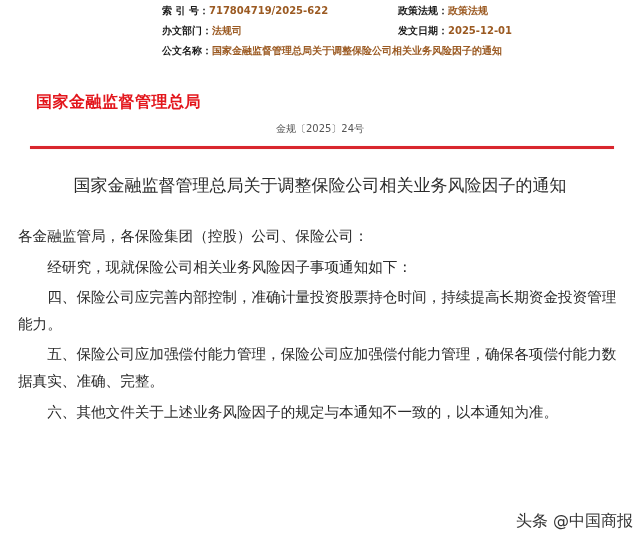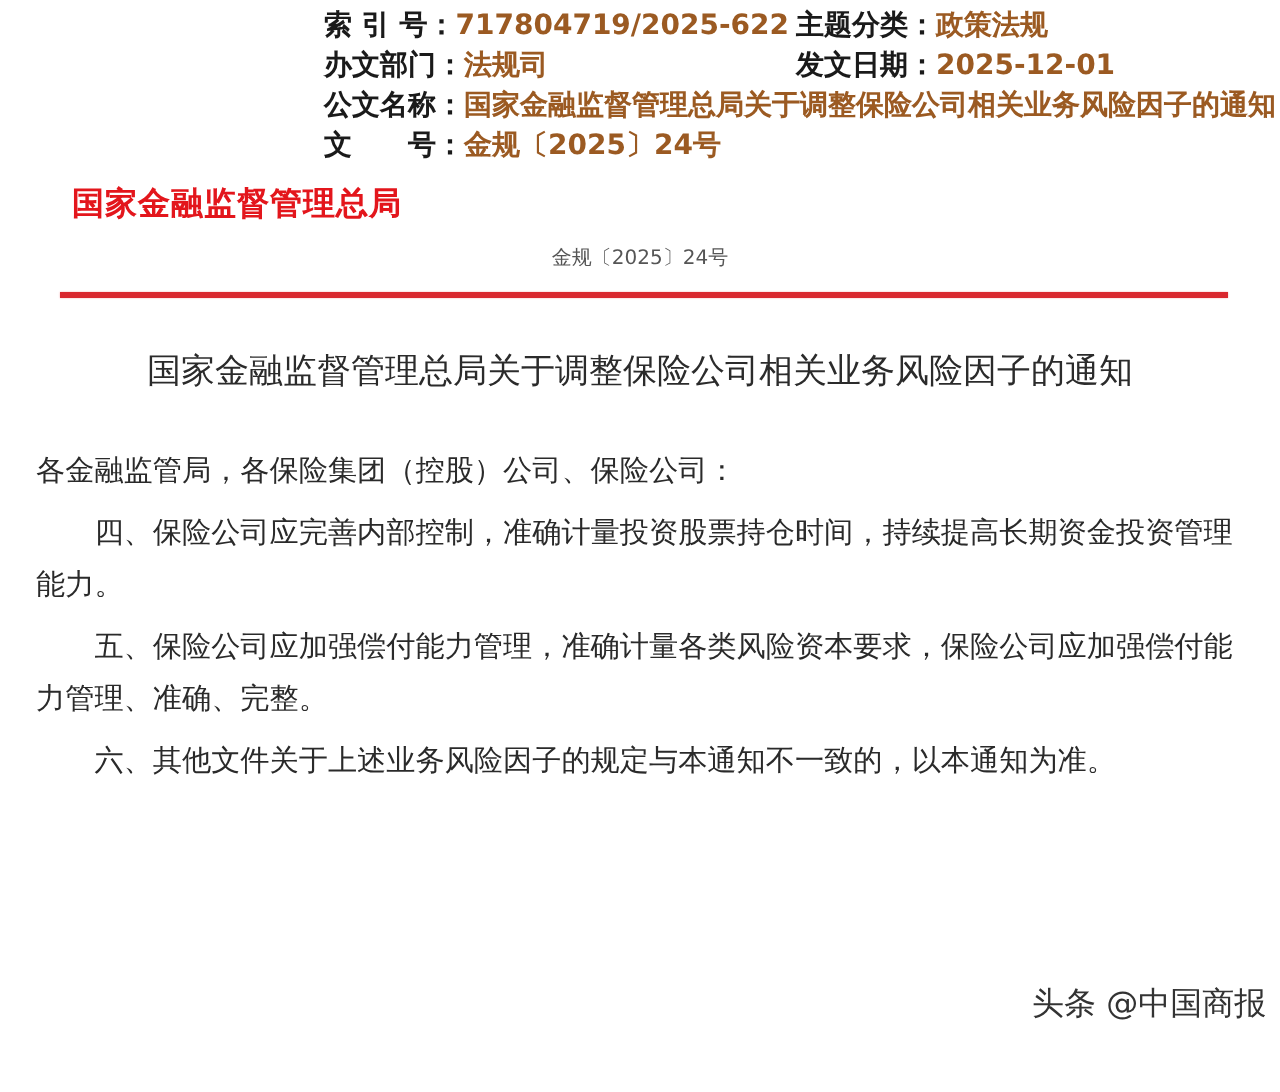--- a/index.html
+++ b/index.html
@@ -5,21 +5,21 @@
     html, body { margin: 0; padding: 0; }
     body {
       width: 640px; height: 546px; overflow: hidden;
       background: #ffffff;
       font-family: "DejaVu Sans", "Liberation Sans", sans-serif;
       position: relative;
       color: #222;
     }
     .meta {
       position: absolute; left: 0; top: 0; width: 584px; height: 80px;
-      font-size: 14px; font-weight: bold;
+      font-size: 10px; font-weight: bold;
     }
     .meta-row { position: absolute; white-space: nowrap; }
     .meta-label { color: #1a1a1a; }
     .meta-value { color: #9b5a22; }
     .org-title {
       position: absolute; left: 0; width: 640px; top: 92px;
       text-align: left; font-size: 16px; font-weight: bold; color: #e3161c;
       letter-spacing: 0.5px;
       padding-left: 36px;
     }
@@ -35,55 +35,53 @@
       position: absolute; left: 0; width: 640px; top: 174px;
       text-align: center; font-size: 17px; color: #2b2b2b;
     }
     .body-text {
       position: absolute; left: 14px; top: 219px; width: 612px;
       font-size: 14.6px; line-height: 26.6px; color: #2a2a2a;
     }
     .body-text p { margin: 4px; }
     .indent { text-indent: 2em; }
     .watermark {
-      position: absolute; left: 516px; top: 492px;
+      position: absolute; left: 516px; top: 511px;
       font-size: 16px; color: #333; white-space: nowrap;
       text-shadow: 0 0 2px #fff, 0 0 3px #fff;
     }
   </style>
 </head>
 <body>
 
 <div class="meta">
   <div class="meta-row" style="left:162px; top:4px;">
     <span class="meta-label">索 引 号：</span><span class="meta-value">717804719/2025-622</span>
   </div>
   <div class="meta-row" style="left:398px; top:4px;">
-    <span class="meta-label">主题分类：</span><span class="meta-value">政策法规</span>
+    <span class="meta-label">政策法规：</span><span class="meta-value">政策法规</span>
   </div>
   <div class="meta-row" style="left:162px; top:24px;text-align:center;">
     <span class="meta-label">办文部门：</span><span class="meta-value">法规司</span>
   </div>
   <div class="meta-row" style="left:398px; top:24px;">
     <span class="meta-label">发文日期：</span><span class="meta-value">2025-12-01</span>
   </div>
   <div class="meta-row" style="left:162px; top:44px;">
     <span class="meta-label">公文名称：</span><span class="meta-value">国家金融监督管理总局关于调整保险公司相关业务风险因子的通知</span>
-  </div>
-  <div class="meta-row" style="left:162px; top:64px;">
-    <span class="meta-label">文　　号：</span><span class="meta-value">金规〔2025〕24号</span>
   </div>
 </div>
 
 <div class="org-title">国家金融监督管理总局</div>
 <div class="doc-number">金规〔2025〕24号</div>
 <div class="red-rule"></div>
 
 <div class="notice-title">国家金融监督管理总局关于调整保险公司相关业务风险因子的通知</div>
 
 <div class="body-text">
   <p>各金融监管局，各保险集团（控股）公司、保险公司：</p>
+  <p class="indent">经研究，现就保险公司相关业务风险因子事项通知如下：</p>
   <p class="indent">四、保险公司应完善内部控制，准确计量投资股票持仓时间，持续提高长期资金投资管理能力。</p>
-  <p class="indent">五、保险公司应加强偿付能力管理，准确计量各类风险资本要求，保险公司应加强偿付能力管理、准确、完整。</p>
+  <p class="indent">五、保险公司应加强偿付能力管理，保险公司应加强偿付能力管理，确保各项偿付能力数据真实、准确、完整。</p>
   <p class="indent">六、其他文件关于上述业务风险因子的规定与本通知不一致的，以本通知为准。</p>
 </div>
 
 <div class="watermark">头条 @中国商报</div>
 
 </body></html>

